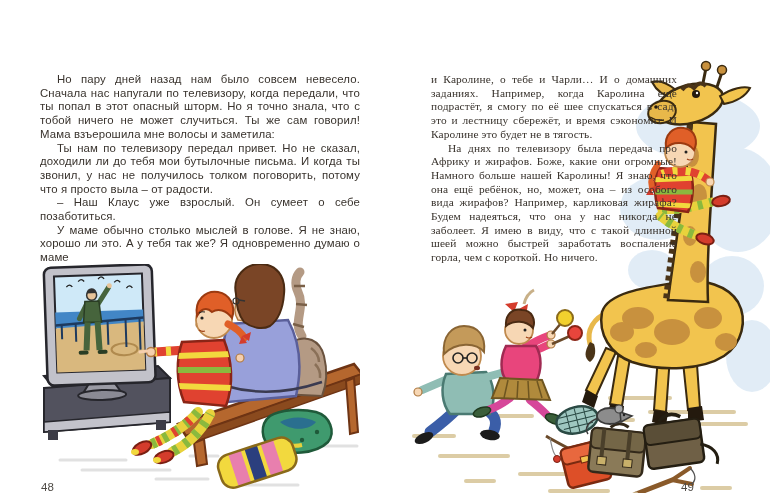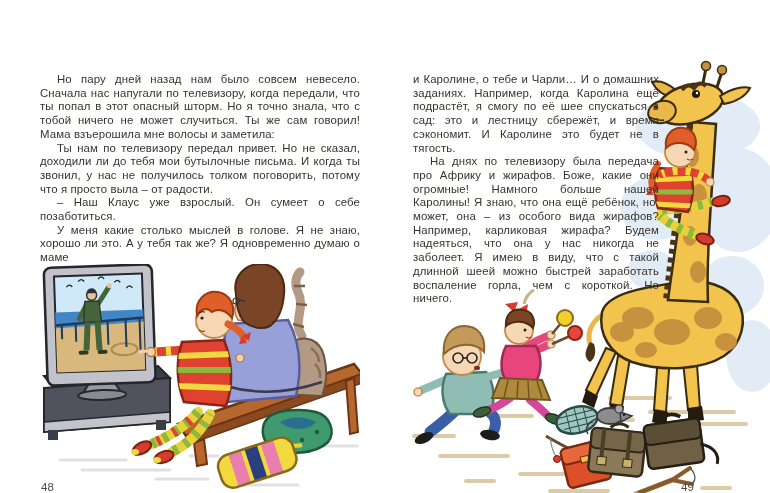--- a/index.html
+++ b/index.html
@@ -3,36 +3,36 @@
 <meta charset="utf-8">
 <style>
   html,body{margin:0;padding:0;background:#ffffff;}
   .spread{position:relative;width:770px;height:493px;background:#ffffff;overflow:hidden;
           font-family:"Liberation Sans","DejaVu Sans",sans-serif;margin-top:40px;}
   .text-col{position:absolute;text-align:justify;color:#38322c;font-size:11.4px;
             line-height:13.7px;letter-spacing:.12px;z-index:3;}
   .text-col p{margin:0;}
   p.indent{text-indent:17px;}
   .col-left{left:40px;top:33px;width:320px;}
-  .col-right{left:413px;top:33px;width:246px;}
+  .col-right{left:431px;top:33px;width:246px;font-family:Liberation Serif, serif;}
   .page-num{position:absolute;font-size:11.5px;color:#4e4a45;z-index:4;}
   .pn-left{left:41px;top:441px;}
   .pn-right{left:681px;top:441px;}
   svg.illus{position:absolute;z-index:1;}
 </style>
 </head>
 <body>
 
 <div class="spread">
 
   <div class="text-col col-left">
     <p class="indent">Но пару дней назад нам было совсем невесело. Сначала нас напугали по телевизору, когда передали, что ты попал в этот опасный шторм. Но я точно знала, что с тобой ничего не может случиться. Ты же сам говорил! Мама взъерошила мне волосы и заметила:</p>
     <p class="indent">Ты нам по телевизору передал привет. Но не сказал, доходили ли до тебя мои бутылочные письма. И когда ты звонил, у нас не получилось толком поговорить, потому что я просто выла – от радости.</p>
     <p class="indent">– Наш Клаус уже взрослый. Он сумеет о себе позаботиться.</p>
-    <p class="indent">У меня какие столько мыслей в голове. Я не знаю, хорошо ли это. А у тебя так же? Я одновременно думаю о маме</p>
+    <p class="indent">У маме обычно столько мыслей в голове. Я не знаю, хорошо ли это. А у тебя так же? Я одновременно думаю о маме</p>
   </div>
 
   <div class="text-col col-right">
     <p>и Каролине, о тебе и Чарли… И о домашних заданиях. Например, когда Каролина ещё подрастёт, я смогу по её шее спускаться в сад: это и лестницу сбережёт, и время сэкономит. И Каролине это будет не в тягость.</p>
     <p class="indent">На днях по телевизору была передача про Африку и жирафов. Боже, какие они огромные! Намного больше нашей Каролины! Я знаю, что она ещё ребёнок, но, может, она – из особого вида жирафов? Например, карликовая жирафа? Будем надеяться, что она у нас никогда не заболеет. Я имею в виду, что с такой длинной шеей можно быстрей заработать воспаление горла, чем с короткой. Но ничего.</p>
   </div>
 
   <div class="page-num pn-left">48</div>
   <div class="page-num pn-right">49</div>
 

